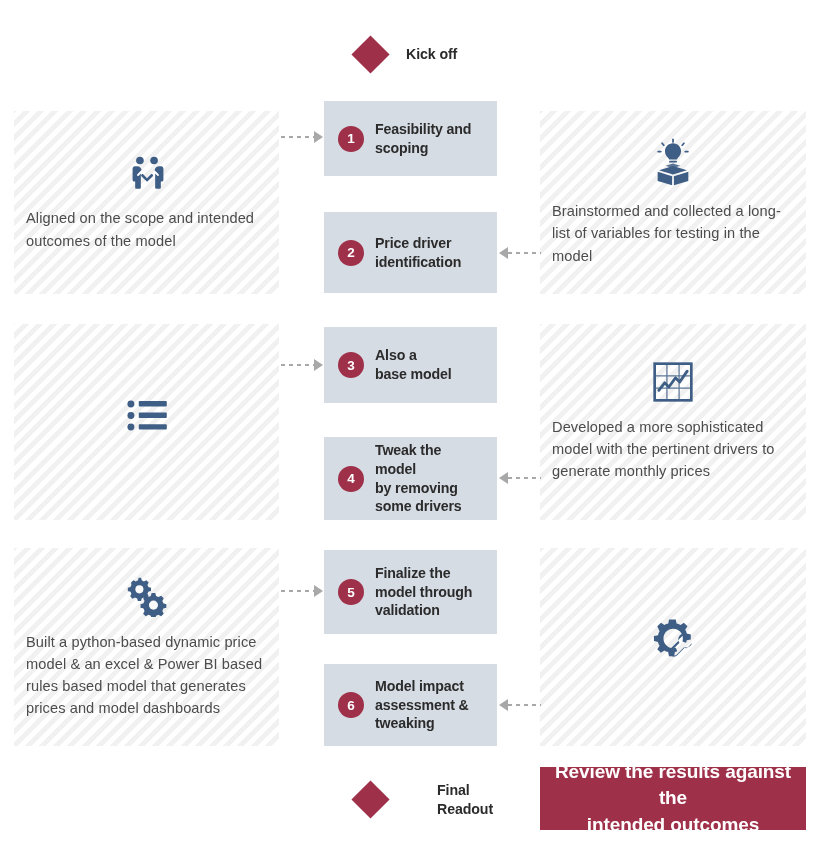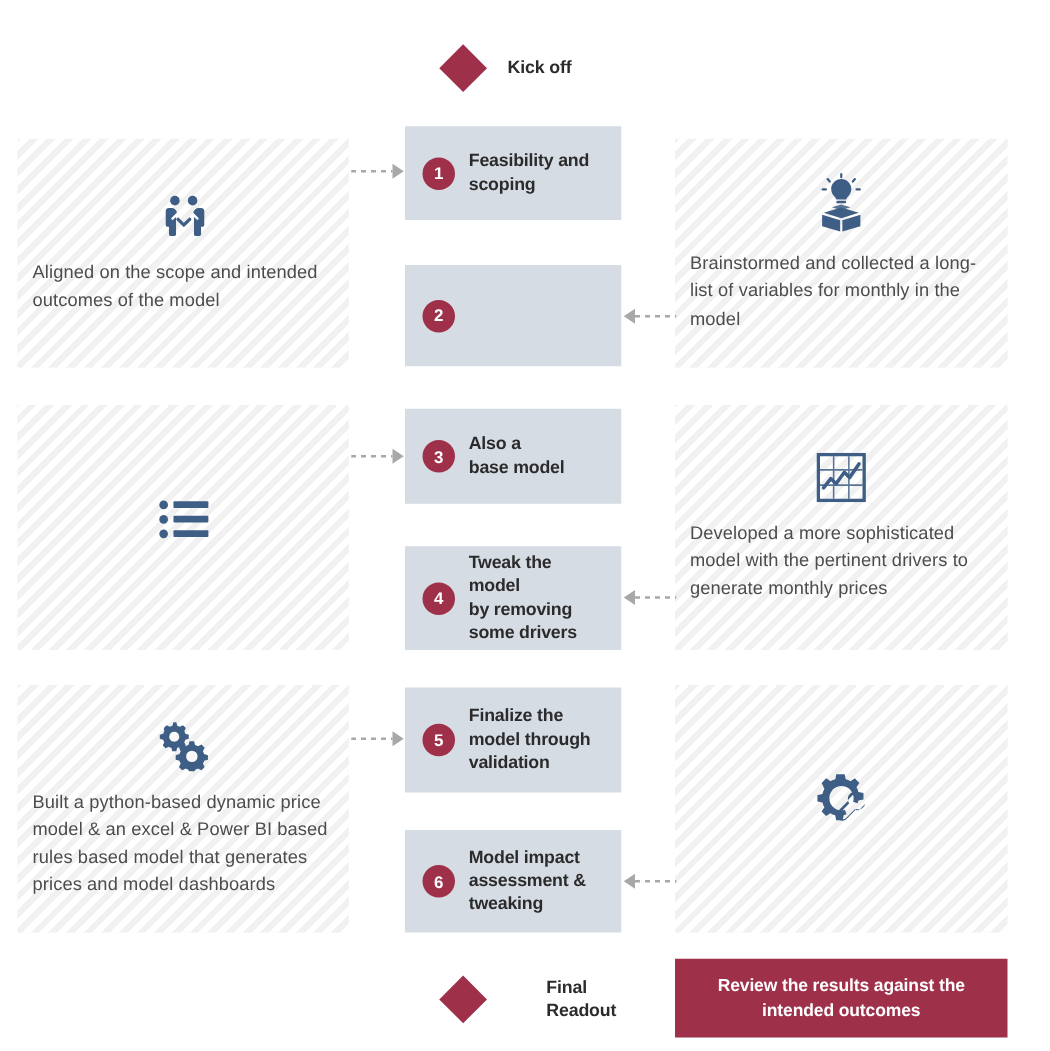--- a/index.html
+++ b/index.html
@@ -101,21 +101,21 @@
     letter-spacing:-.1px;
   }
 
   
   .banner{
     position:absolute;
     background:#9f3049;
     color:#ffffff;
     display:flex;align-items:center;justify-content:center;
     text-align:center;
-    font-size:14px;
+    font-size:19px;
     font-weight:bold;
     line-height:1.38;
     letter-spacing:-.1px;
     box-sizing:border-box;
     padding:0 12px;
   }
 </style>
 </head>
 <body>
 
@@ -155,33 +155,37 @@
           <path d="M24 5.5c-5.1 0-9.2 4.1-9.2 9.1 0 3.4 1.8 5.6 3.3 7.3.7.8 1.2 1.5 1.4 2.3h9c.2-.8.7-1.5 1.4-2.3 1.5-1.7 3.3-3.9 3.3-7.3 0-5-4.1-9.1-9.2-9.1z"></path>
           <rect x="19.5" y="25.5" width="9" height="2.2" rx="1"></rect>
 
           <path d="M24 31.5L8 36.3l16 5 16-5z"></path>
           <path d="M6.5 38.2v10.4L23 53.6V43.2z"></path>
           <path d="M41.5 38.2v10.4L25 53.6V43.2z"></path>
           <path d="M24 28.8l-8.5 2.6 8.5 2.7 8.5-2.7z" opacity="0.85"></path>
         </g>
       </svg>
     </span>
-    <div class="ptext">Brainstormed and collected a long-list of variables for monthly in the model</div>
+    <div class="ptext">Brainstormed and collected a long-list of variables for testing in the model</div>
   </div>
 
   <div class="step" style="left:324px;top:85px;width:173px;height:75px;">
     <div class="badge">1</div>
     <div class="steplabel">
       <div>Feasibility and</div>
       <div>scoping</div>
     </div>
   </div>
 
   <div class="step" style="left:324px;top:196px;width:173px;height:81px;">
     <div class="badge">2</div>
+    <div class="steplabel">
+      <div>Price driver</div>
+      <div>identification</div>
+    </div>
   </div>
 
   <div class="arrow right" style="left:281px;top:115px;width:42px;">
     <div class="shaft"></div>
     <div class="head"></div>
   </div>
   <div class="arrow left" style="left:499px;top:231px;width:42px;">
     <div class="head"></div>
     <div class="shaft"></div>
   </div>

